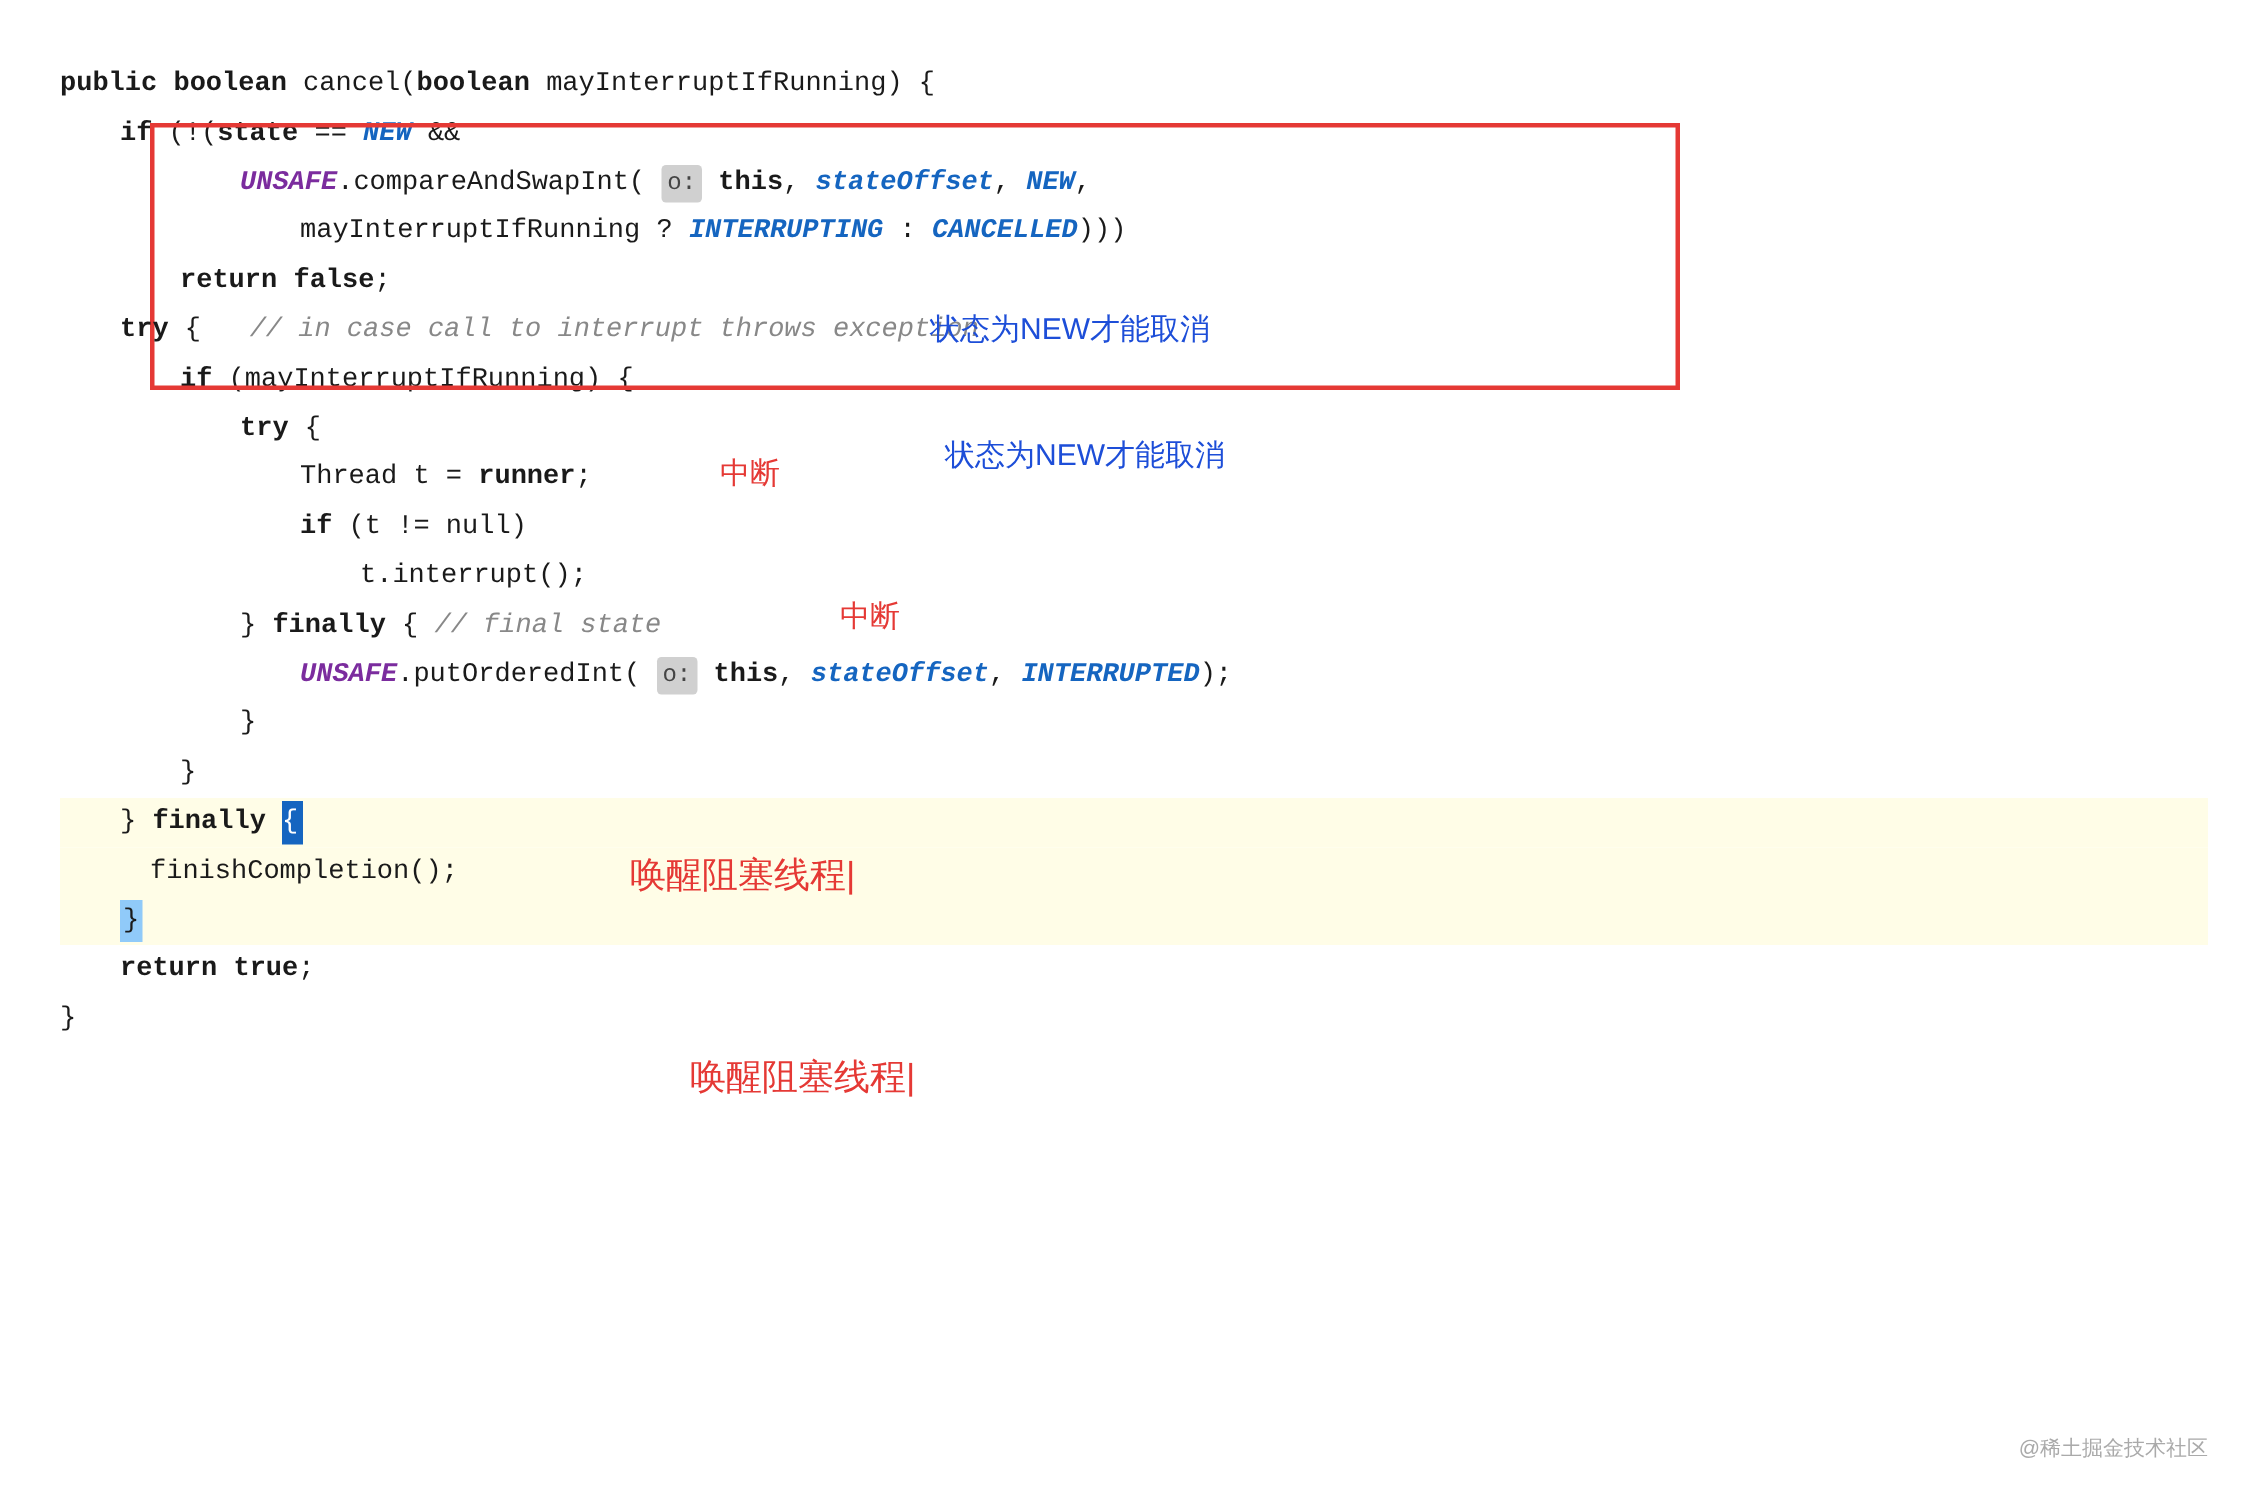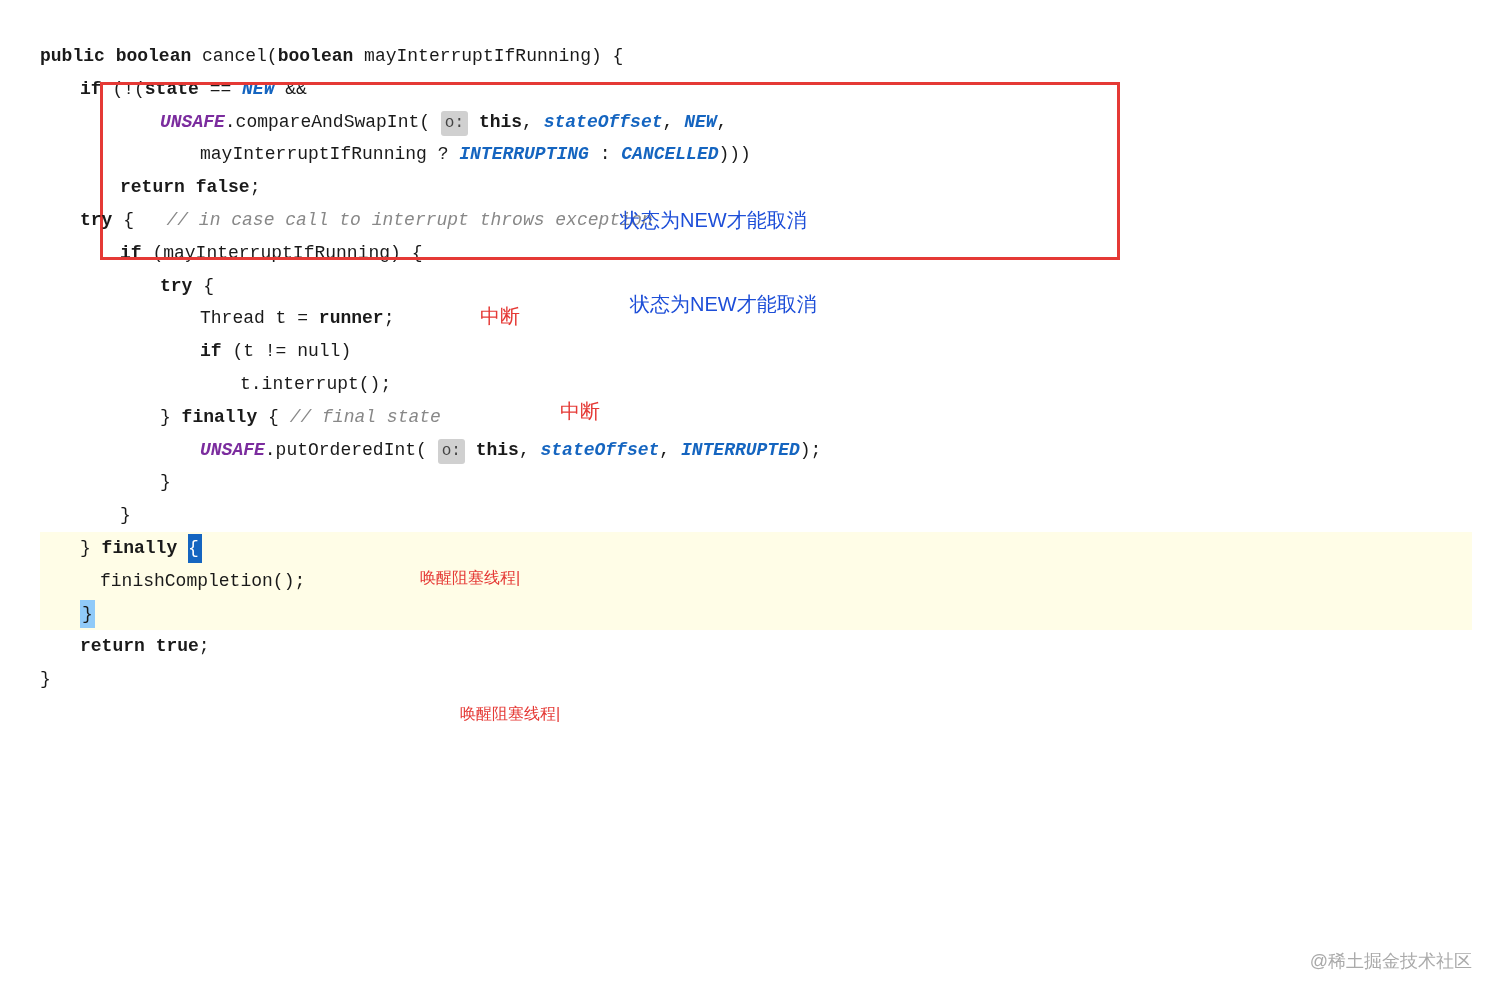--- a/index.html
+++ b/index.html
@@ -66,21 +66,21 @@
     .annotation-red {
       color: #1d4ed8;
       font-family: 'Microsoft YaHei', '微软雅黑', Arial, sans-serif;
       font-size: 20px;
       font-weight: normal;
     }
 
     .annotation-red-wake {
       color: #e53935;
       font-family: 'Microsoft YaHei', '微软雅黑', Arial, sans-serif;
-      font-size: 16px;
+      font-size: 24px;
       font-weight: normal;
     }
 
     .annotation-red-break {
       color: #e53935;
       font-family: 'Microsoft YaHei', '微软雅黑', Arial, sans-serif;
       font-size: 20px;
       font-weight: normal;
     }
 
@@ -102,21 +102,21 @@
       background-color: #90caf9;
       padding: 0 2px;
     }
 
     .watermark {
       position: absolute;
       bottom: 20px;
       right: 40px;
       color: #aaaaaa;
       font-family: Arial, sans-serif;
-      font-size: 18px;
+      font-size: 14px;
     }
 
     .code-container {
       position: relative;
       padding-top: 10px;
     }
   </style>
 </head>
 <body>
 

